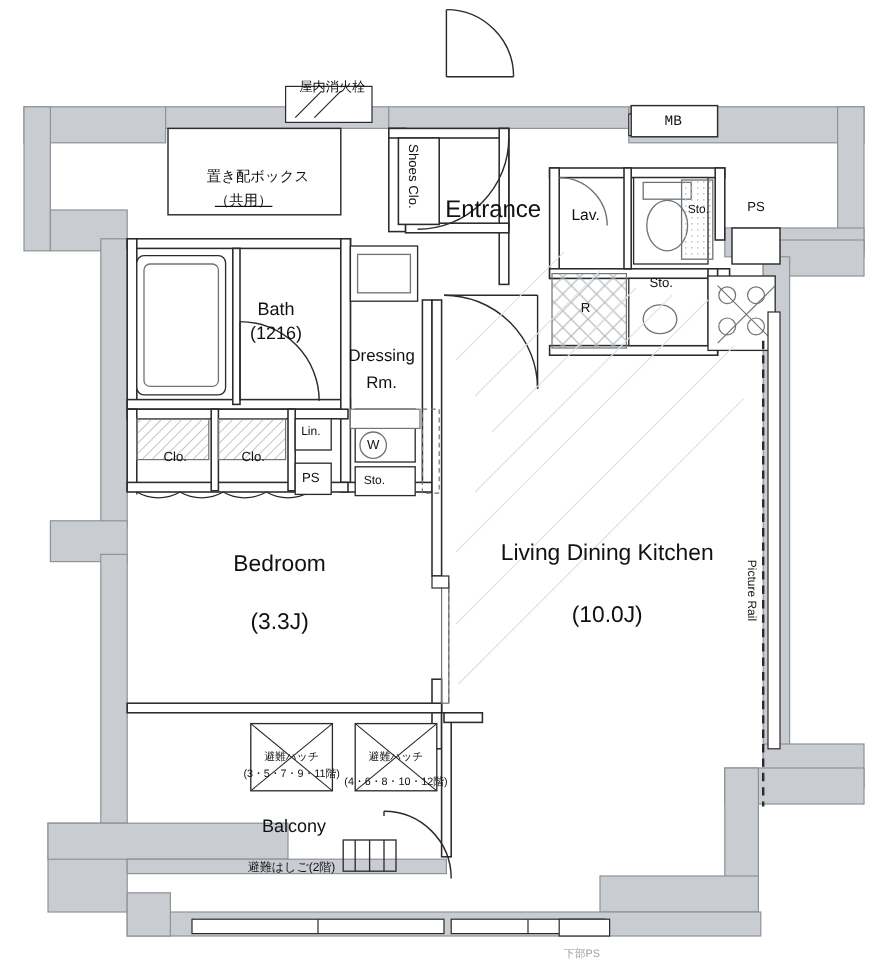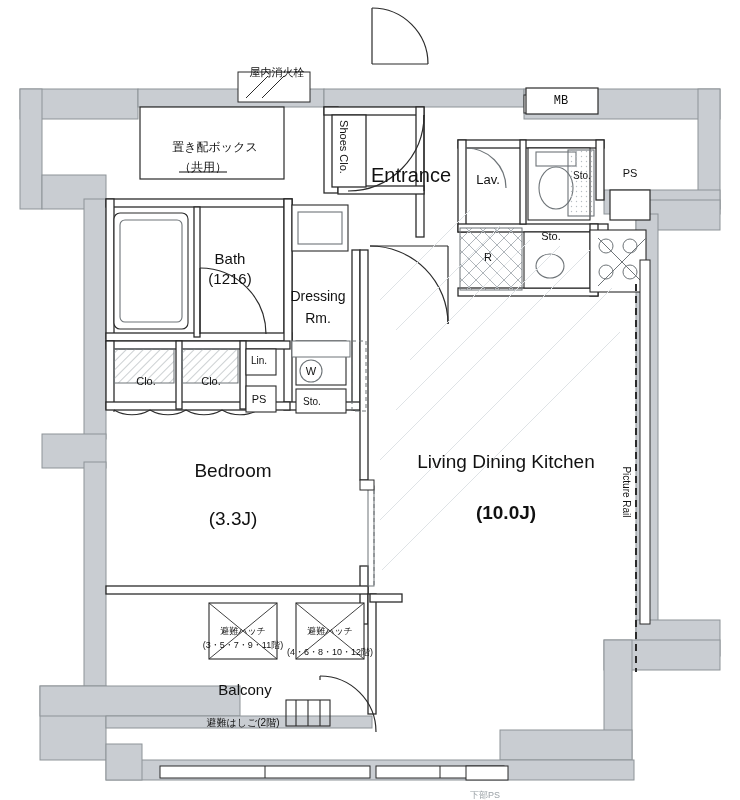--- a/index.html
+++ b/index.html
@@ -250,21 +250,21 @@
     <line x1="374" y1="490" x2="374" y2="586" stroke-dasharray="4 3"></line>
     <rect x="352" y="341" width="14" height="70" stroke-dasharray="4 3"></rect>
   </g>
 
   <g fill="#ffffff" stroke="#2b2b2b" stroke-width="1">
     <rect x="466" y="766" width="42" height="14"></rect>
   </g>
 </svg>
 
 <div class="lbl ctr" style="left:506px;top:462px;font-size:19px;">Living Dining Kitchen</div>
-<div class="lbl ctr" style="left:506px;top:513px;font-size:19px;font-weight:bold;">(10.0J)</div>
+<div class="lbl ctr" style="left:506px;top:513px;font-size:19px;">(10.0J)</div>
 
 <div class="lbl ctr" style="left:233px;top:471px;font-size:19px;">Bedroom</div>
 <div class="lbl ctr" style="left:233px;top:519px;font-size:19px;">(3.3J)</div>
 
 <div class="lbl ctr" style="left:230px;top:258px;font-size:15px;">Bath</div>
 <div class="lbl ctr" style="left:230px;top:278px;font-size:15px;">(1216)</div>
 
 <div class="lbl ctr" style="left:318px;top:296px;font-size:14px;">Dressing</div>
 <div class="lbl ctr" style="left:318px;top:318px;font-size:14px;">Rm.</div>
 

